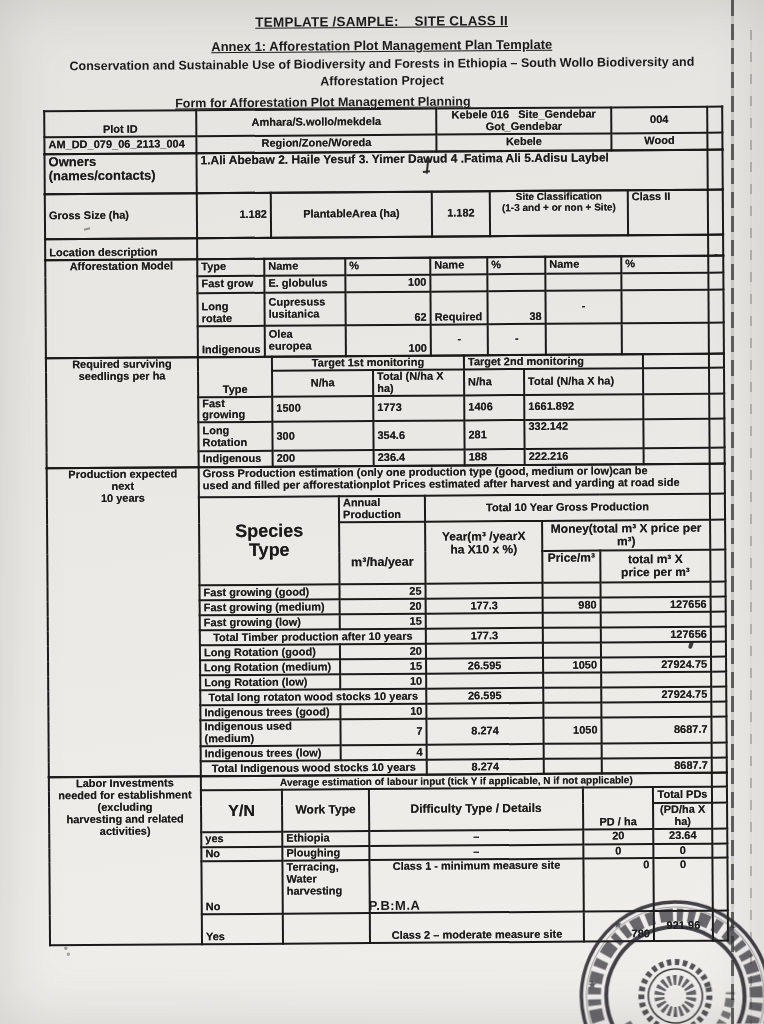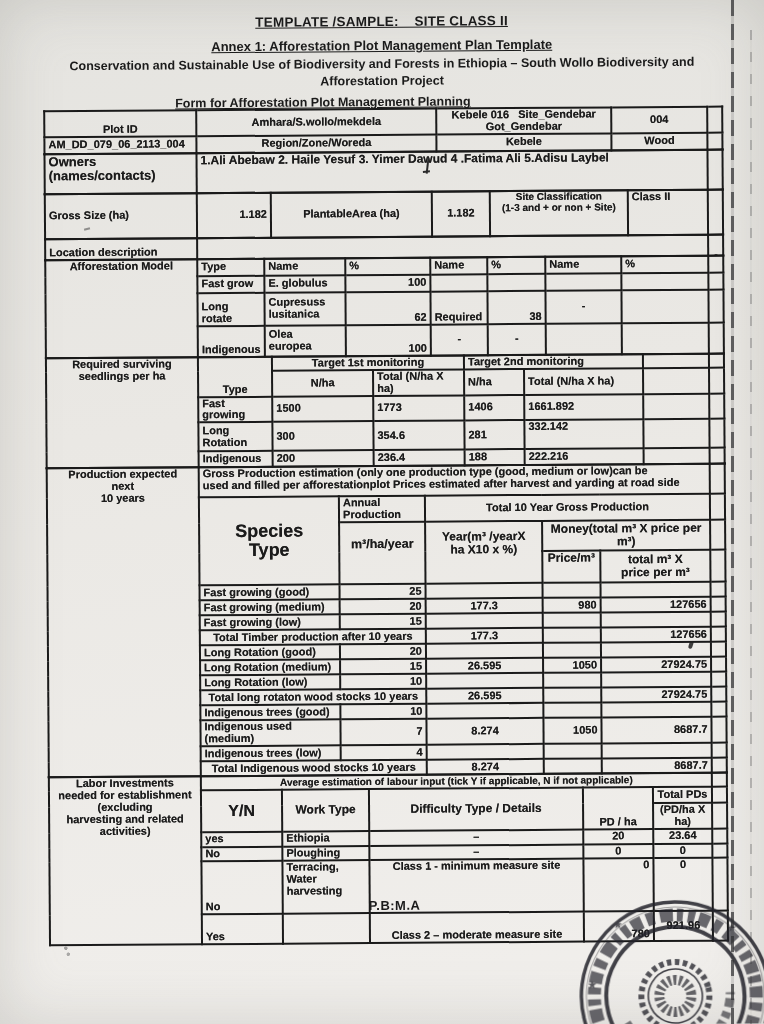--- a/index.html
+++ b/index.html
@@ -281,21 +281,21 @@
         </tr>
         <tr style="height:26px">
           <td class="c pre" rowspan="3" style="font-size:18px">Species
 Type</td>
           <td class="small pre">Annual
 Production</td>
           <td class="c small" colspan="3">Total 10 Year Gross Production</td>
           <td></td>
         </tr>
         <tr style="height:30px">
-          <td class="c bot" rowspan="2" style="font-size:12.5px;padding-bottom:32px">m³/ha/year</td>
+          <td class="c bot" rowspan="2" style="font-size:12.5px;padding-bottom:14px">m³/ha/year</td>
           <td class="c pre top" rowspan="2" style="font-size:12px;padding-top:8px">Year(m³ /yearX
 ha  X10 x %)</td>
           <td class="c" colspan="2" style="font-size:12px">Money(total m³  X  price per m³)</td>
           <td></td>
         </tr>
         <tr style="height:32px">
           <td class="c top" style="font-size:12px">Price/m³</td>
           <td class="c pre" style="font-size:12px">total m³  X
 price per m³</td>
           <td></td>

